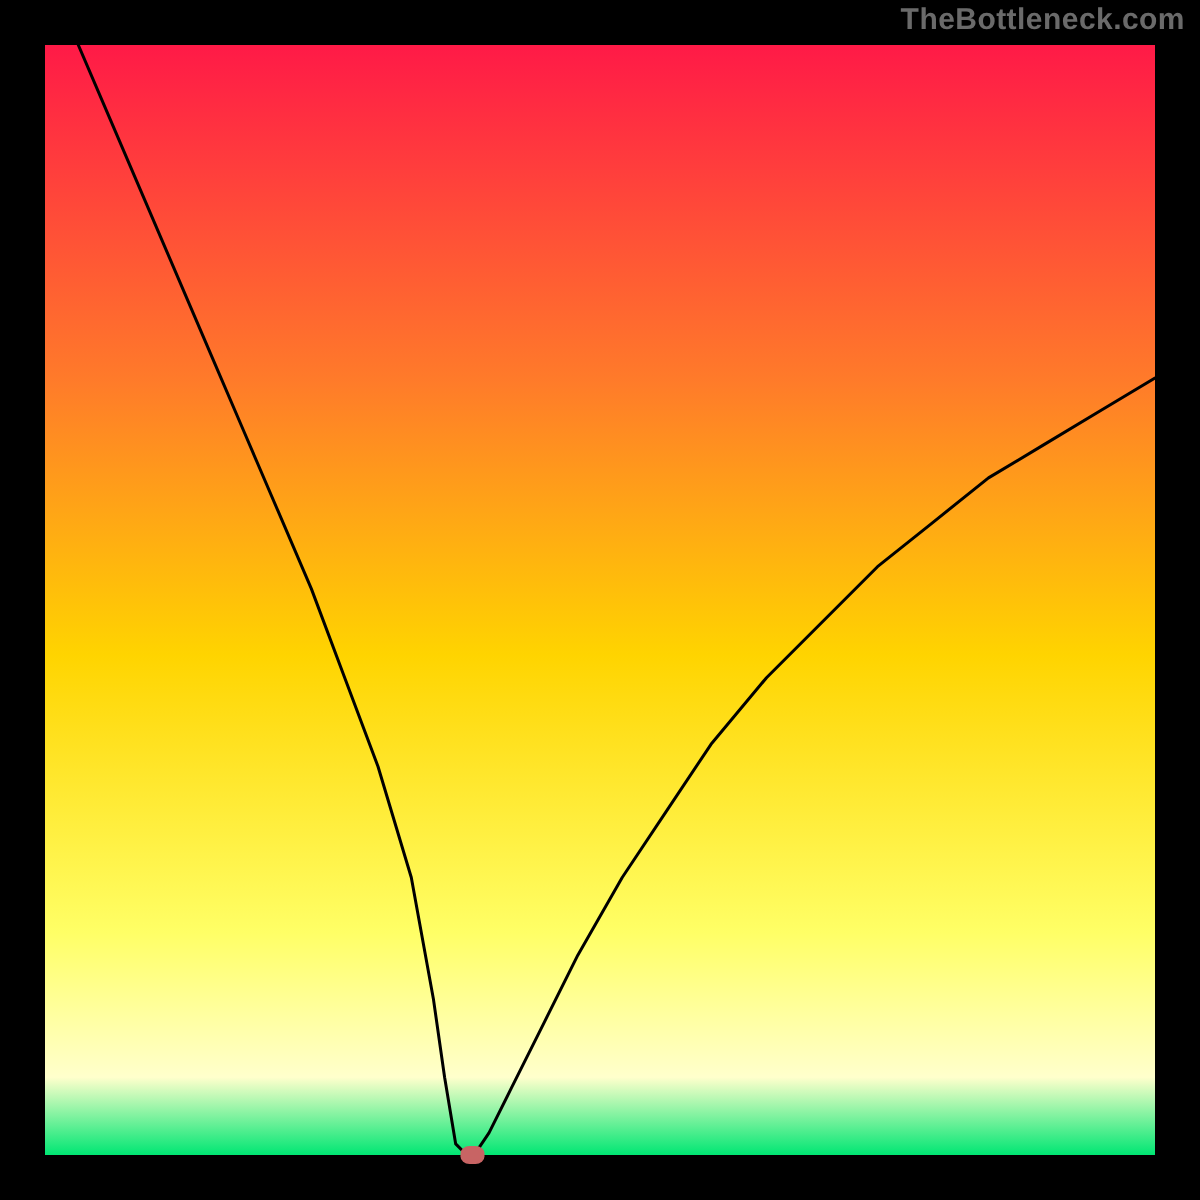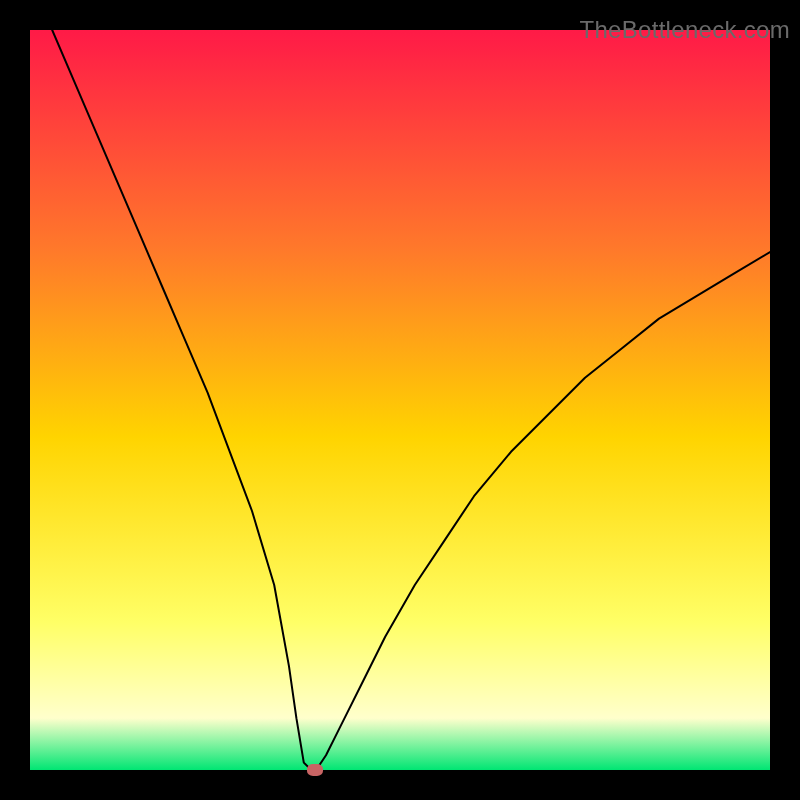--- a/index.html
+++ b/index.html
@@ -12,25 +12,25 @@
     font-family: Arial, Helvetica, sans-serif;
   }
   .frame {
     position: relative;
     width: 800px;
     height: 800px;
     background: #000;
   }
   .watermark {
     position: absolute;
-    top: 16px;
+    top: 2px;
     right: 10px;
     color: #6a6a6a;
-    font-size: 24px;
-    font-weight: 400;
+    font-size: 20px;
+    font-weight: 700;
     letter-spacing: 0.3px;
     z-index: 5;
     pointer-events: none;
   }
   svg.plot {
     position: absolute;
     left: 30px;
     top: 30px;
     width: 740px;
     height: 740px;

